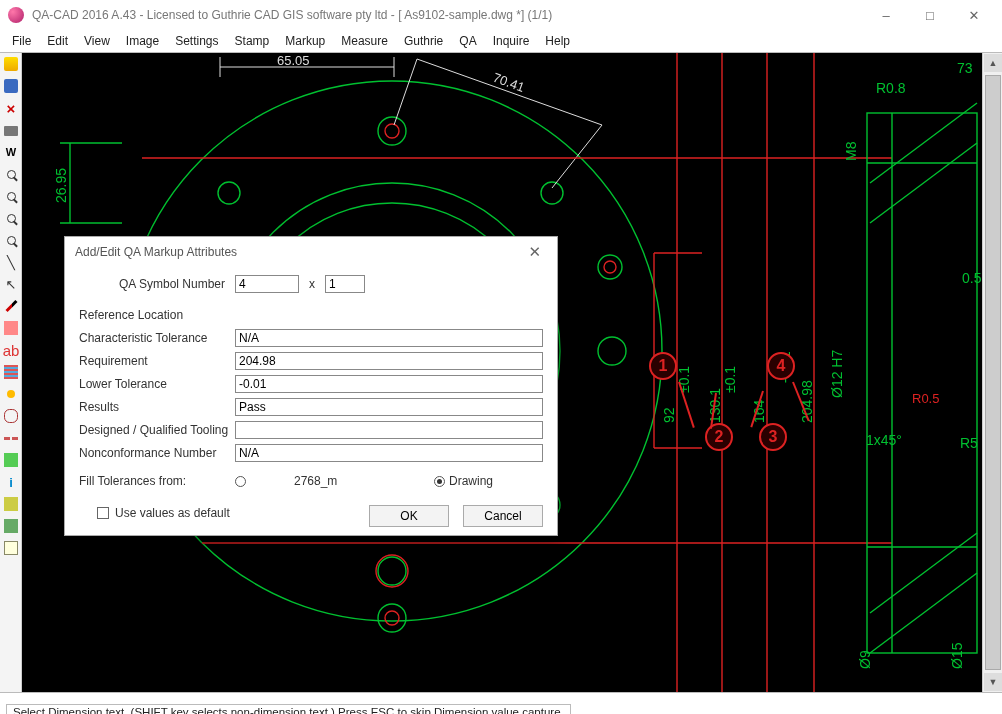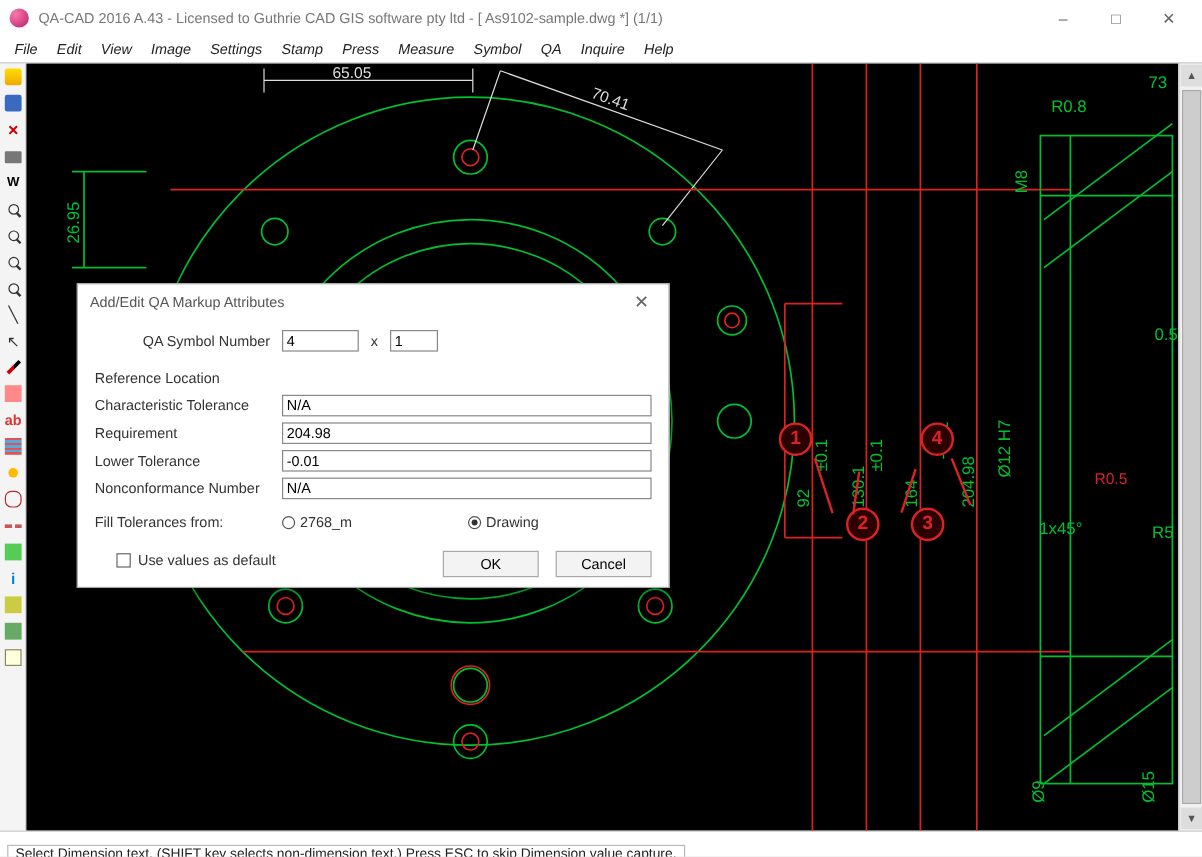--- a/index.html
+++ b/index.html
@@ -6,39 +6,39 @@
   body { width: 1002px; height: 714px; background: #fff; overflow: hidden; position: relative; }
 
   
   .titlebar { height: 30px; background: #fff; display: flex; align-items: center; padding: 0 6px 0 8px; border-bottom: 0; }
   .titlebar .app-icon { width: 16px; height: 16px; border-radius: 50%; background: radial-gradient(circle at 30% 30%, #f7a, #b0206a); margin-right: 8px; }
   .titlebar .title-text { flex: 1; font-size: 12px; color: #777; }
   .win-controls { display: flex; }
   .win-btn { width: 44px; height: 30px; display: flex; align-items: center; justify-content: center; color: #666; font-size: 13px; }
 
   
-  .menubar { height: 22px; background: #fff; display: flex; align-items: center; padding: 0 4px; font-size: 12px; color: #222; font-style: italic; }
+  .menubar { height: 22px; background: #fff; display: flex; align-items: center; padding: 0 4px; font-size: 12px; color: #222; }
   .menubar span { padding: 2px 8px; }
 
   
   .content { display: flex; height: calc(714px - 30px - 22px - 22px); border-top: 1px solid #bbb; }
 
   .vtoolbar { width: 22px; background: #f4f4f4; border-right: 1px solid #ccc; display: flex; flex-direction: column; }
   .vtoolbar .tbtn { width: 22px; height: 22px; display: flex; align-items: center; justify-content: center; font-size: 13px; color: #444; border-bottom: 0; }
   .ico { display: inline-block; width: 14px; height: 14px; }
 
   
   .ico-folder { background: linear-gradient(#fd0,#ea0); border-radius:2px; }
   .ico-save { background: #3a6ac0; border-radius:2px; }
   .ico-close { color:#c00; font-weight:bold; font-size:15px; }
   .ico-printer { background: #777; border-radius:1px; height:10px; margin-top:2px;}
   .ico-mag { border:1.5px solid #333; border-radius:50%; width:9px; height:9px; position:relative;}
   .ico-mag::after { content:""; position:absolute; width:5px; height:1.5px; background:#333; transform:rotate(45deg); bottom:-2px; right:-3px;}
   .ico-pen { background: linear-gradient(45deg,#c00 50%, #000 50%); transform: rotate(45deg); width:3px; height:14px;}
-  .ico-text { color:#d33; font-weight:bold; font-size:12px;}
+  .ico-text { color:#d33; font-weight:normal; font-size:15px;}
 
   .canvas-wrap { flex: 1; background: #000; position: relative; overflow: hidden; }
   .canvas-wrap svg { position:absolute; inset:0; }
 
   
   .vscroll { width: 20px; background: #f0f0f0; border-left:1px solid #ccc; position:relative; }
   .vscroll .arrow { width:18px; height:18px; background:#ddd; position:absolute; left:1px; display:flex; align-items:center; justify-content:center; font-size:9px; color:#555;}
   .vscroll .arrow.up { top:1px; }
   .vscroll .arrow.down { bottom:1px; }
   .vscroll .thumb { position:absolute; left:2px; width:16px; top:22px; bottom:22px; background:#cdcdcd; border:1px solid #aaa; }
@@ -87,23 +87,23 @@
   </div>
 </div>
 
 <div class="menubar">
   <span>File</span>
   <span>Edit</span>
   <span>View</span>
   <span>Image</span>
   <span>Settings</span>
   <span>Stamp</span>
-  <span>Press</span>
+  <span>Markup</span>
   <span>Measure</span>
-  <span>Symbol</span>
+  <span>Guthrie</span>
   <span>QA</span>
   <span>Inquire</span>
   <span>Help</span>
 </div>
 
 <div class="content">
 
   <div class="vtoolbar">
     <div class="tbtn">
         <span class="ico ico-folder"></span>
@@ -300,29 +300,37 @@
     </div>
     <div class="row">
       <div class="label">Requirement</div>
       <input class="wide" type="text" value="204.98" style="">
     </div>
     <div class="row">
       <div class="label">Lower Tolerance</div>
       <input class="wide" type="text" value="-0.01" style="">
     </div>
     <div class="row">
+      <div class="label">Results</div>
+      <input class="wide" type="text" value="Pass" style="">
+    </div>
+    <div class="row">
+      <div class="label">Designed / Qualified Tooling</div>
+      <input class="wide" type="text" value="" style="">
+    </div>
+    <div class="row">
       <div class="label">Nonconformance Number</div>
       <input class="wide" type="text" value="N/A" style="">
     </div>
 
     <div class="row" style="margin-top:6px;">
       <div class="label" style="width:130px;">Fill Tolerances from:</div>
       <div style="width:26px;"></div>
       <span class="radio"></span>
-      <span style="width:140px;">2768_m</span>
+      <span style="width:140px;margin-left:44px;">2768_m</span>
       <span class="radio sel"></span>
       <span>Drawing</span>
     </div>
 
     <div class="row" style="margin-top:10px;">
       <div style="width:18px;"></div>
       <span class="chk"></span>
       <span>Use values as default</span>
       <div style="flex:1;"></div>
       <div class="dlg-buttons">

